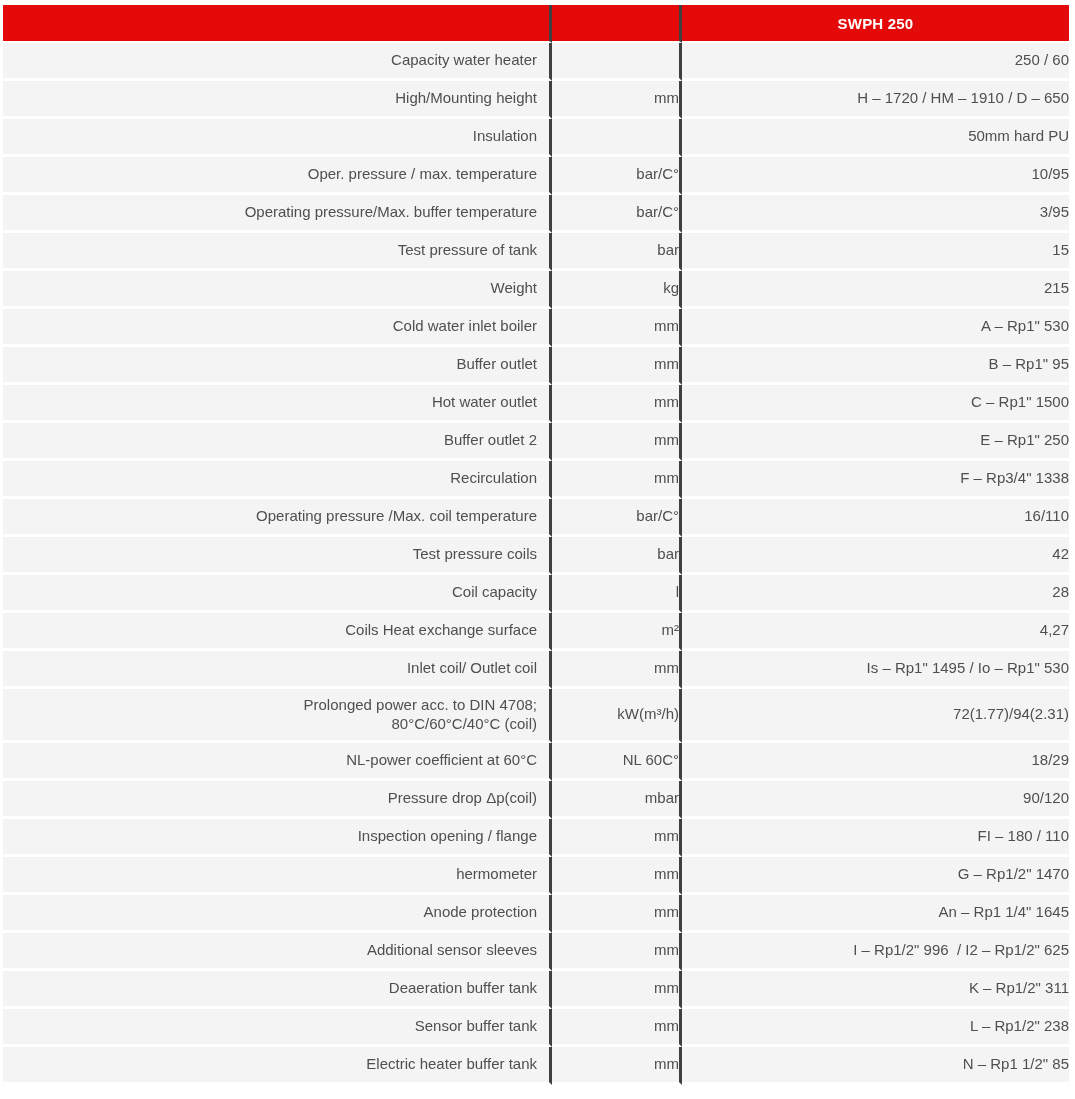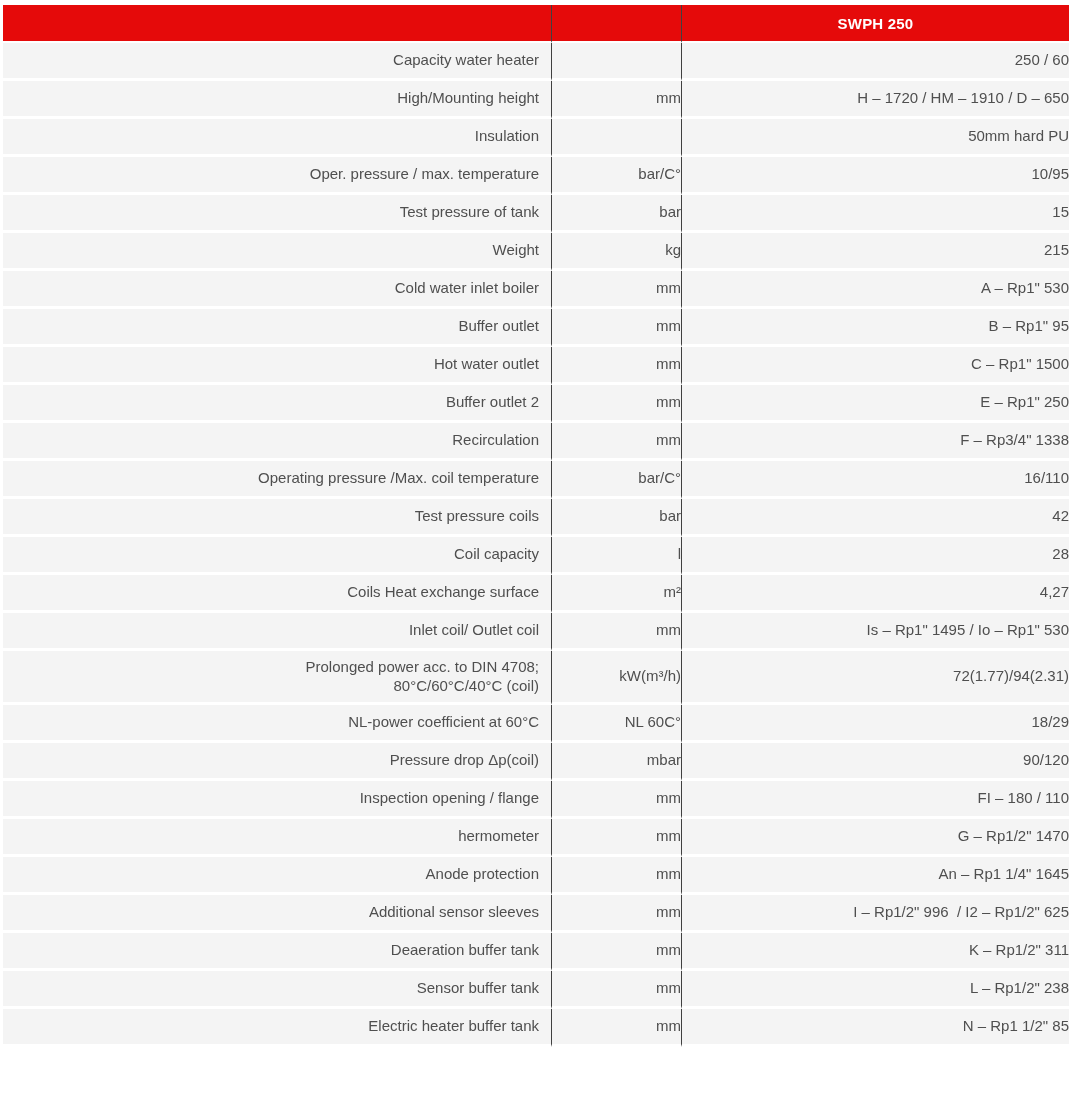--- a/index.html
+++ b/index.html
@@ -34,21 +34,21 @@
     border-bottom: 2px solid #ffffff;
   }
   th.product {
     color: #ffffff;
     font-weight: bold;
     font-size: 15px;
     text-align: center;
     letter-spacing: 0.2px;
   }
   .sep {
-    border-right: 1px solid #404040;
+    border-right: 3px solid #404040;
   }
   td {
     height: 38px;
     background: var(--row-bg);
     border-bottom: 3px solid #ffffff;
     font-size: 15px;
     color: var(--text);
     vertical-align: middle;
     line-height: 1.25;
   }
@@ -99,20 +99,25 @@
           <td class="label sep">Insulation</td>
           <td class="unit sep"></td>
           <td class="value">50mm hard PU</td>
         </tr>
         <tr>
           <td class="label sep">Oper. pressure / max. temperature</td>
           <td class="unit sep">bar/C°</td>
           <td class="value">10/95</td>
         </tr>
         <tr>
+          <td class="label sep">Operating pressure/Max. buffer temperature</td>
+          <td class="unit sep">bar/C°</td>
+          <td class="value">3/95</td>
+        </tr>
+        <tr>
           <td class="label sep">Test pressure of tank</td>
           <td class="unit sep">bar</td>
           <td class="value">15</td>
         </tr>
         <tr>
           <td class="label sep">Weight</td>
           <td class="unit sep">kg</td>
           <td class="value">215</td>
         </tr>
         <tr>

